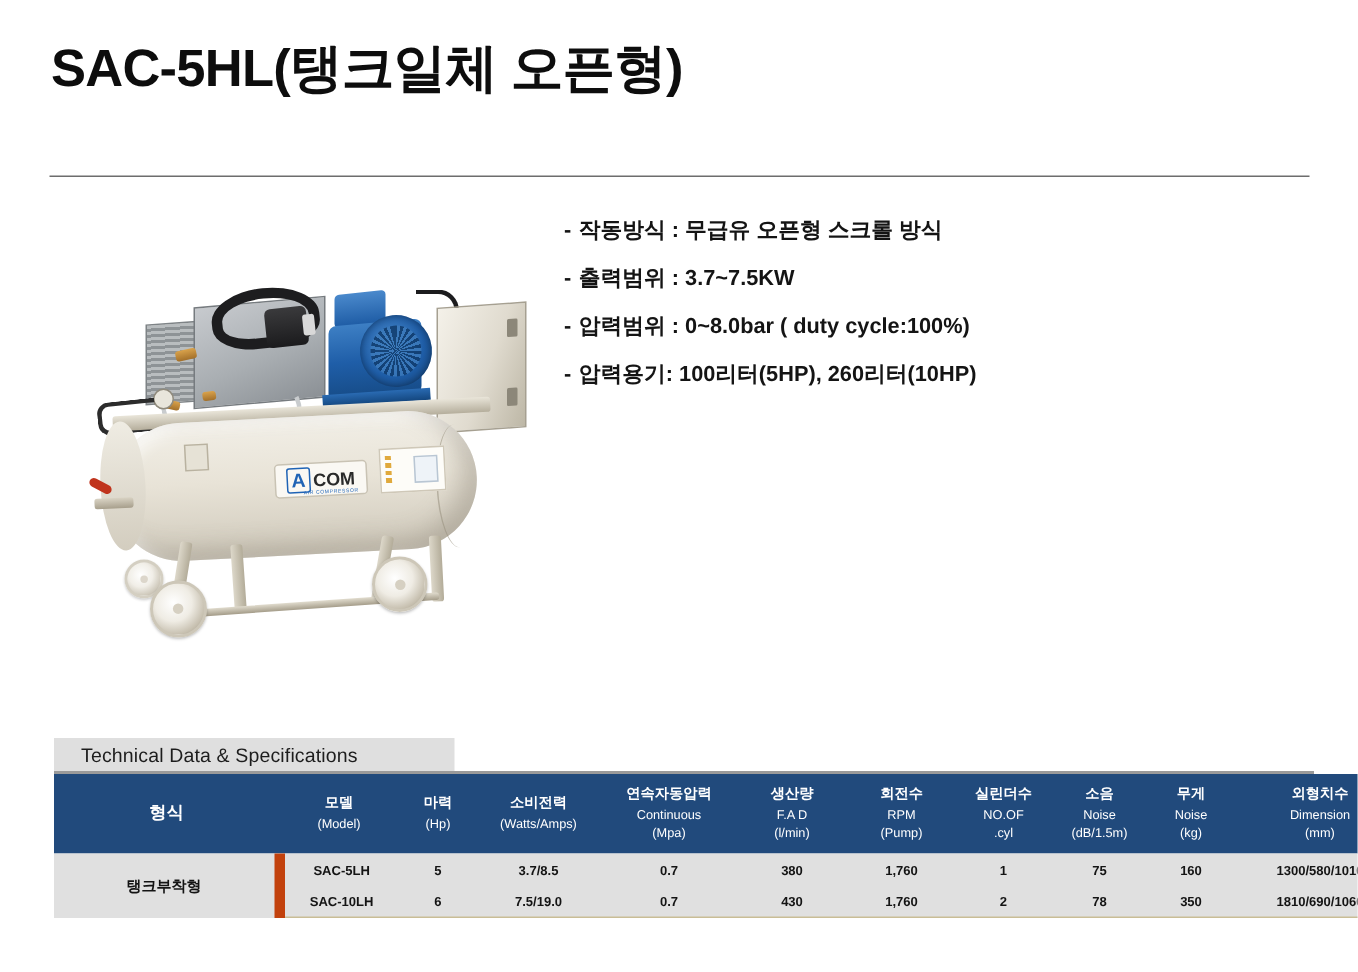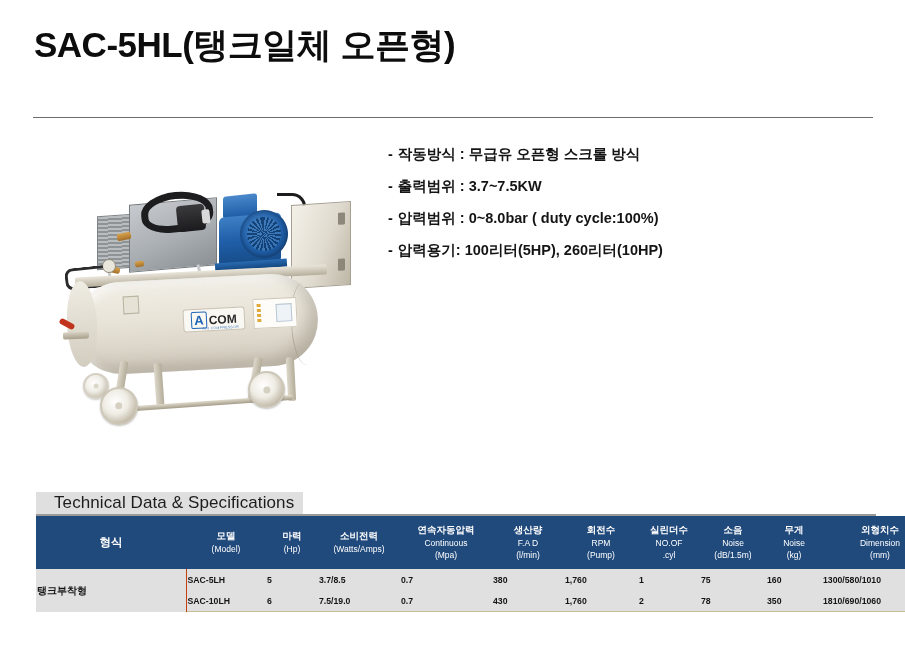--- a/index.html
+++ b/index.html
@@ -370,21 +370,21 @@
     left: 47px; top: 84px;
     width: 12px; height: 12px;
     border-radius: 50%;
     background: #e9e6dc;
     border: 1.5px solid #8f8a7c;
   }
 
   
   .spec-list {
     position: absolute;
-    left: 388px;
+    left: 376px;
     top: 147px;
     width: 470px;
   }
   .spec-item {
     font-size: 14.5px;
     font-weight: bold;
     color: #141414;
     line-height: 1;
     margin-bottom: 17.5px;
     white-space: nowrap;
@@ -401,21 +401,21 @@
   .table-tab {
     width: 267px;
     height: 22px;
     background: #dfdfdf;
     box-sizing: border-box;
     padding-left: 18px;
     display: flex;
     align-items: center;
   }
   .table-tab span {
-    font-size: 17px;
+    font-size: 13px;
     color: #1d1d1d;
     letter-spacing: .1px;
   }
   .tab-underline {
     width: 840px;
     height: 2px;
     background: #9a9a9a;
   }
 
   table.spec-table {
@@ -446,29 +446,30 @@
   table.spec-table thead th.type-col {
     font-size: 11.5px;
   }
   table.spec-table thead th.type-col .kr { font-size: 11.5px; }
 
   table.spec-table tbody td {
     background: #e0e0e0;
     font-size: 8.7px;
     font-weight: bold;
     color: #141414;
+    text-align: center;
     height: 21px;
     padding: 0 1px;
   }
   table.spec-table tbody tr:last-child td {
     border-bottom: 1.5px solid #c9bd96;
   }
   table.spec-table tbody td.type-cell {
     font-size: 10px;
-    border-right: 1px solid #c2410c;
+    border-right: 7px solid #c2410c;
     vertical-align: middle;
   }
 </style>
 </head>
 <body>
 
 <div class="page-title">SAC-5HL(탱크일체 오픈형)</div>
 <div class="title-rule"></div>
 
 <div class="product-image">

